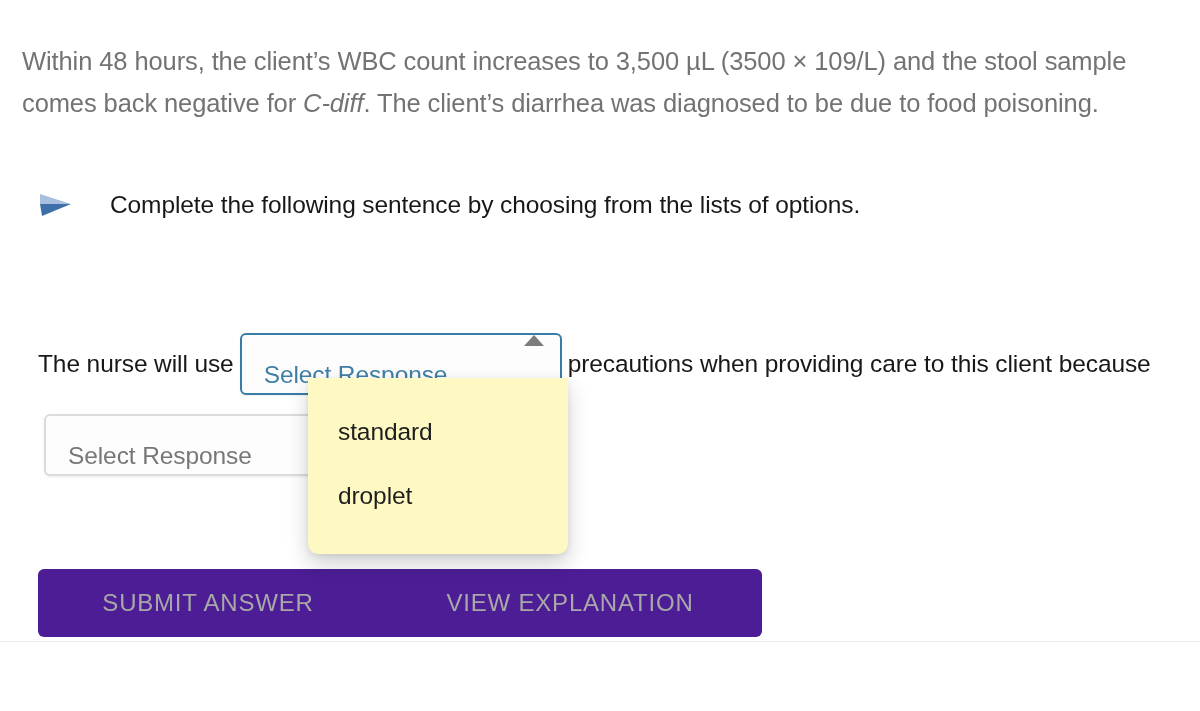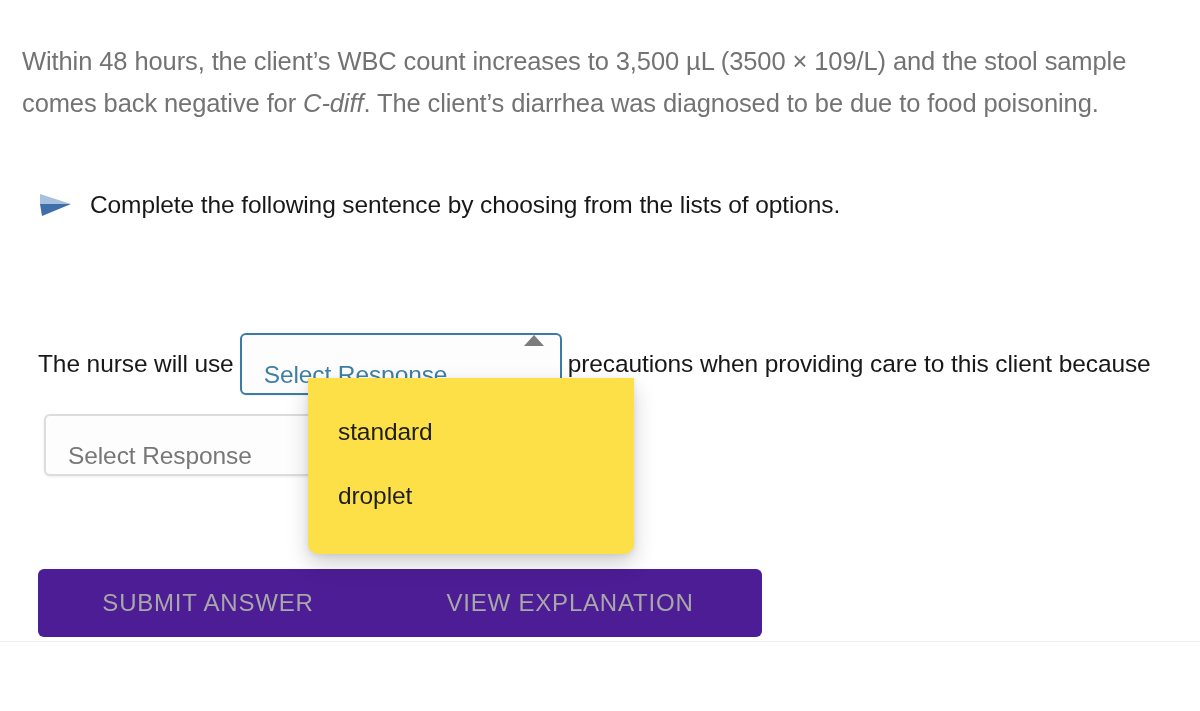--- a/index.html
+++ b/index.html
@@ -37,21 +37,21 @@
     font-style: italic;
   }
 
   
   .instruction {
     position: absolute;
     left: 38px;
     top: 188px;
     display: flex;
     align-items: center;
-    gap: 16px;
+    gap: 36px;
   }
   .arrow-icon {
     width: 36px;
     height: 28px;
     position: relative;
     flex: none;
     display: block;
   }
   .instruction-text {
     font-size: 24.5px;
@@ -125,22 +125,22 @@
   }
   .caret.down {
     border-top: 11px solid #9b9b9b;
   }
 
   
   .options-menu {
     position: absolute;
     left: 308px;
     top: 378px;
-    width: 326px;
-    background: #fde047;
+    width: 260px;
+    background: #fef9c3;
     border-radius: 0 0 10px 10px;
     box-shadow: 0 10px 22px rgba(0,0,0,0.18), 0 2px 6px rgba(0,0,0,0.08);
     padding: 22px 0 26px 0;
     z-index: 60;
   }
   .option {
     font-size: 24.5px;
     line-height: 30px;
     color: #1e1e1e;
     padding: 17px 0 17px 30px;

